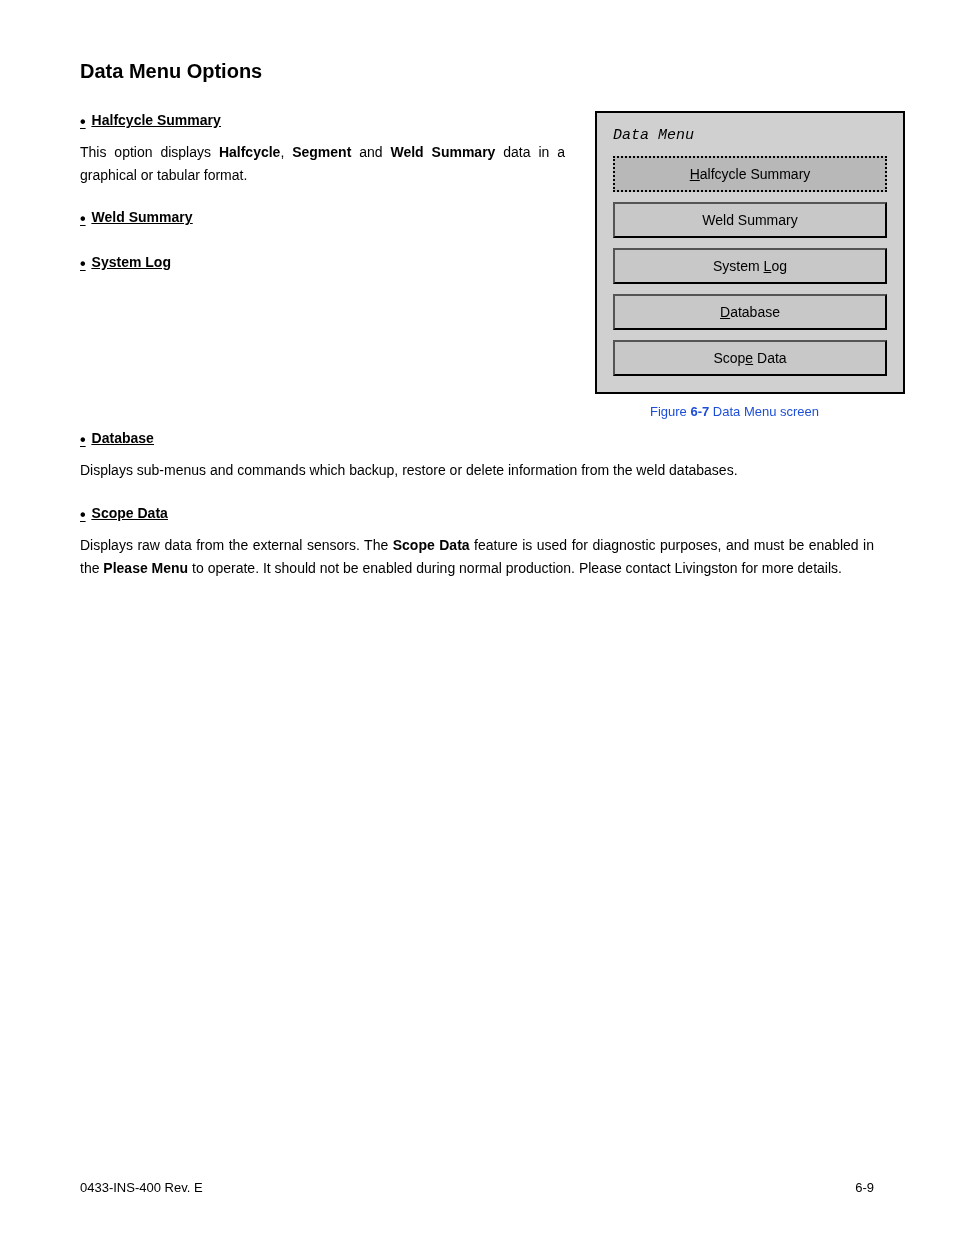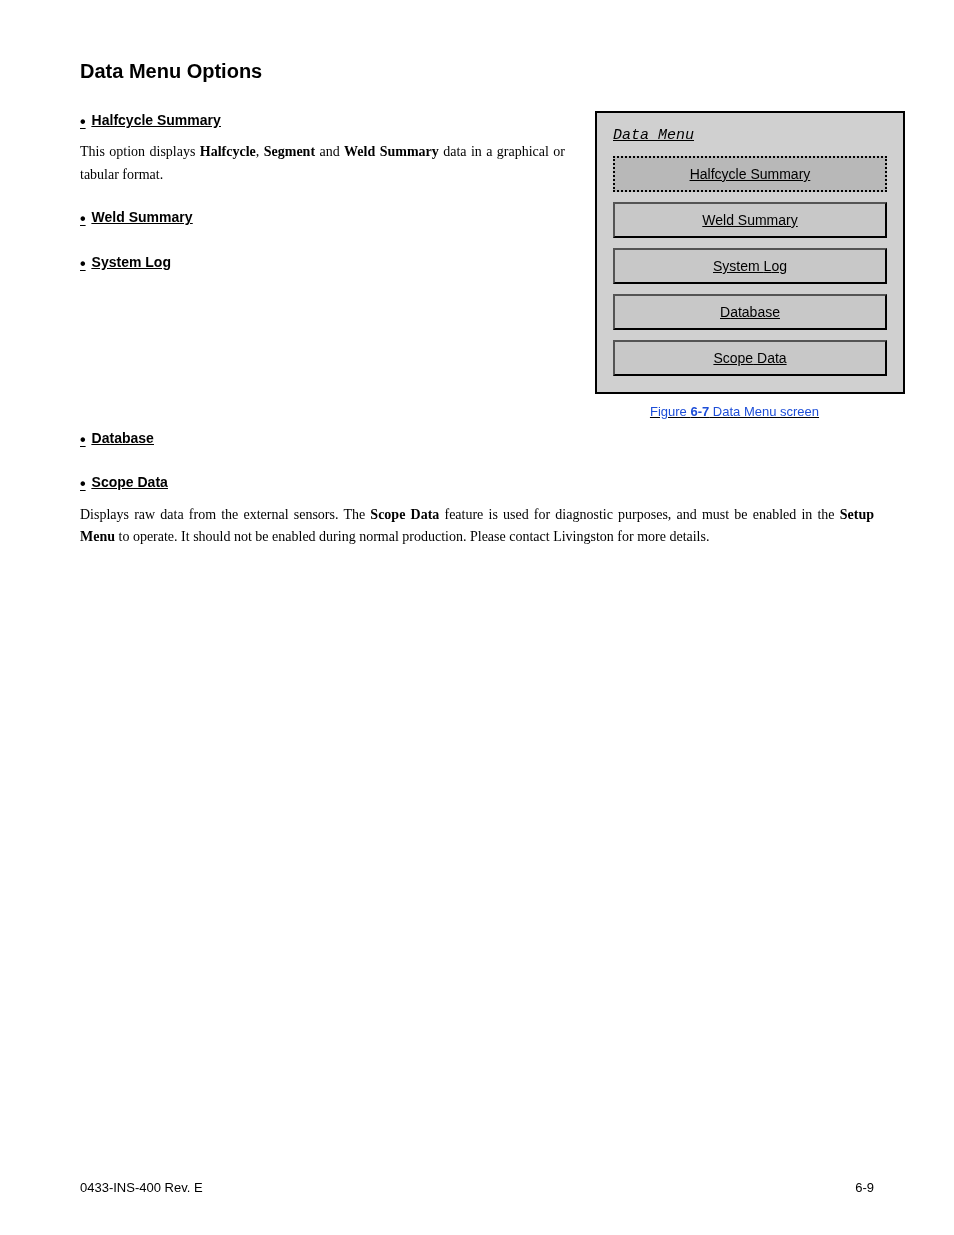--- a/index.html
+++ b/index.html
@@ -52,21 +52,20 @@
 
     .section-title {
       font-weight: bold;
       text-decoration: underline;
       line-height: 1.4;
     }
 
     .section-body {
       line-height: 1.6;
       text-align: justify;
-      font-family: Liberation Serif, serif;
     }
 
     .section-body .bold {
       font-weight: bold;
     }
 
     
     .data-menu-panel {
       border: 2px solid #000;
       background: #d0d0d0;
@@ -142,21 +141,20 @@
       margin-bottom: 0;
     }
 
     .left-col {
       flex: 1;
     }
 
     .right-col {
       width: 279px;
       flex-shrink: 0;
-      text-decoration: underline;
     }
 
     .full-sections {
       margin-top: 10px;
     }
   </style>
 </head>
 <body>
 
 <div class="page-container">
@@ -227,29 +225,32 @@
 
   </div>
 
   <div class="full-sections">
 
     <div class="section">
       <div class="section-header">
         <span class="bullet">•</span>
         <span class="section-title">Database</span>
       </div>
+      <div class="section-body">
+        Displays sub-menus and commands which backup, restore or delete information from the weld databases.
+      </div>
     </div>
 
     <div class="section">
       <div class="section-header">
         <span class="bullet">•</span>
         <span class="section-title">Scope Data</span>
       </div>
       <div class="section-body">
-        Displays raw data from the external sensors. The <span class="bold">Scope Data</span> feature is used for diagnostic purposes, and must be enabled in the <span class="bold">Setup Menu</span> to operate. It should not be enabled during normal production. Please contact Livingston for more details.
+        Displays raw data from the external sensors. The <span class="bold">Scope Data</span> feature is used for diagnostic purposes, and must be enabled in the <span class="bold">Please Menu</span> to operate. It should not be enabled during normal production. Please contact Livingston for more details.
       </div>
     </div>
 
   </div>
 
   <div class="page-footer">
     <span>0433-INS-400 Rev. E</span>
     <span>6-9</span>
   </div>
 

